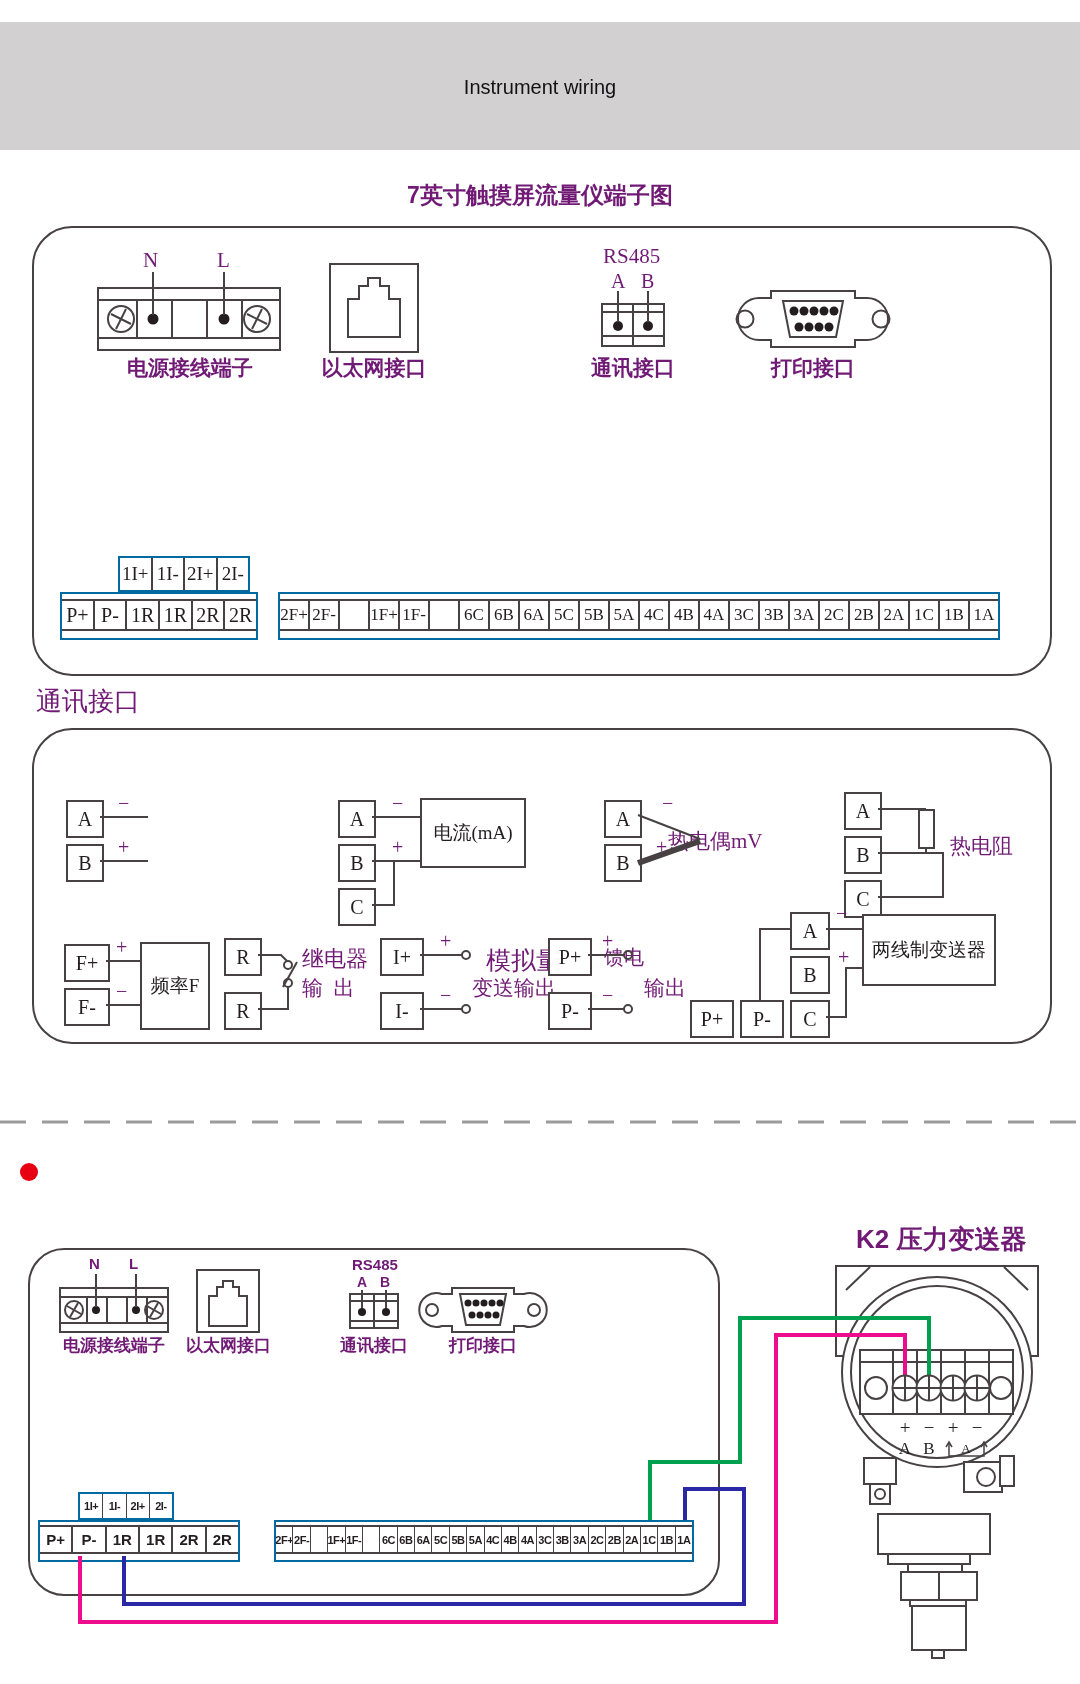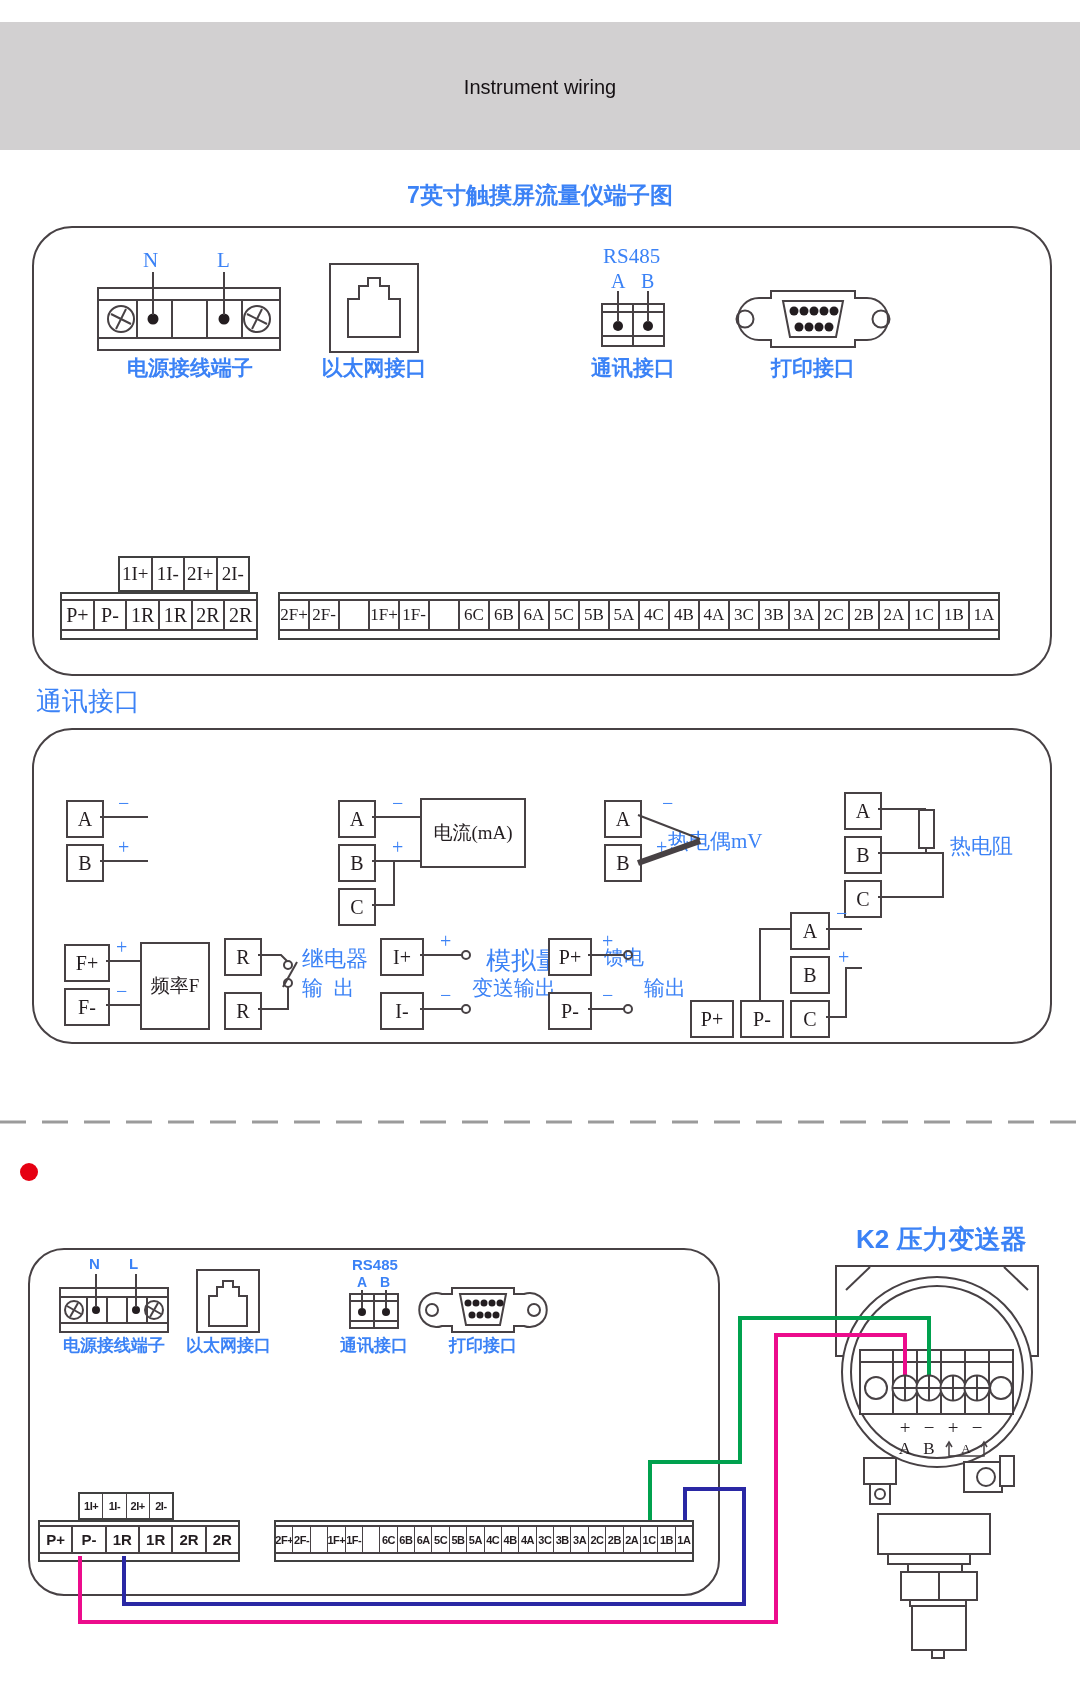--- a/index.html
+++ b/index.html
@@ -1,27 +1,27 @@
 <!DOCTYPE html>
 <html><head>
 <meta charset="utf-8">
 <style>
   html,body{margin:0;padding:0;background:#fff}
   #page{position:relative;width:1080px;height:1684px;background:#ffffff;overflow:hidden;
         font-family:"Liberation Sans","DejaVu Sans",sans-serif;color:#231d20}
-  .t{position:absolute;white-space:nowrap;color:#3b82f6}
+  .t{position:absolute;white-space:nowrap;color:#701a75}
   .serif{font-family:"Liberation Serif","DejaVu Serif",serif}
   .b{font-weight:bold}
   .ctr{text-align:center}
   
   .tb{position:absolute;border:2px solid #474144;background:#fff;display:flex;align-items:center;
       justify-content:center;font-family:"Liberation Serif","DejaVu Serif",serif;font-size:20px;color:#231d20}
   .tb.big{font-size:19px}
   
-  .strip{position:absolute;border:2px solid #404040;background:#fff;display:flex;flex-direction:column;box-sizing:border-box}
+  .strip{position:absolute;border:2px solid #0369a1;background:#fff;display:flex;flex-direction:column;box-sizing:border-box}
   .strip .rail{height:5px;border-bottom:2px solid #474144}
   .strip .railb{height:7px;border-top:2px solid #474144}
   .strip .cells{flex:1;display:flex;font-family:"Liberation Serif","DejaVu Serif",serif}
   .strip .cells.cells-sans{font-family:"Liberation Sans","DejaVu Sans",sans-serif;font-weight:bold}
   .strip .cell{flex:1;border-right:2px solid #474144;display:flex;align-items:center;justify-content:center;overflow:hidden}
   .strip .cells.thin .cell{border-right-width:1px}
   .strip .cell:last-child{border-right:none}
   
   .obox{position:absolute;border:2px solid #474144;border-radius:40px;background:#fff}
   svg{position:absolute;left:0;top:0;pointer-events:none}
@@ -155,20 +155,21 @@
   <div class="t serif" style="left:602px;top:930px;font-size:20px">+</div>
   <div class="t serif" style="left:602px;top:984px;font-size:20px">−</div>
   <div class="t serif" style="left:604px;top:944px;font-size:20px">馈电</div>
   <div class="t serif" style="left:644px;top:974px;font-size:21px">输出</div>
 
   <div class="tb" style="left:790px;top:912px;width:36px;height:34px">A</div>
   <div class="tb" style="left:790px;top:956px;width:36px;height:34px">B</div>
   <div class="tb" style="left:790px;top:1000px;width:36px;height:34px">C</div>
   <div class="tb" style="left:690px;top:1000px;width:40px;height:34px">P+</div>
   <div class="tb" style="left:740px;top:1000px;width:40px;height:34px">P-</div>
+  <div class="tb big" style="left:862px;top:914px;width:130px;height:68px">两线制变送器</div>
   <div class="t serif" style="left:836px;top:902px;font-size:20px">−</div>
   <div class="t serif" style="left:838px;top:946px;font-size:20px">+</div>
 
   <div class="t b" style="left:856px;top:1222px;font-size:26px">K2 压力变送器</div>
 
   <div class="t b" style="left:89px;top:1255px;font-size:15px">N</div>
   <div class="t b" style="left:129px;top:1255px;font-size:15px">L</div>
   <div class="t b ctr" style="left:44px;top:1334px;width:140px;font-size:17px">电源接线端子</div>
   <div class="t b ctr" style="left:186px;top:1334px;width:85px;font-size:17px">以太网接口</div>
   <div class="t b" style="left:352px;top:1256px;font-size:15px">RS485</div>

